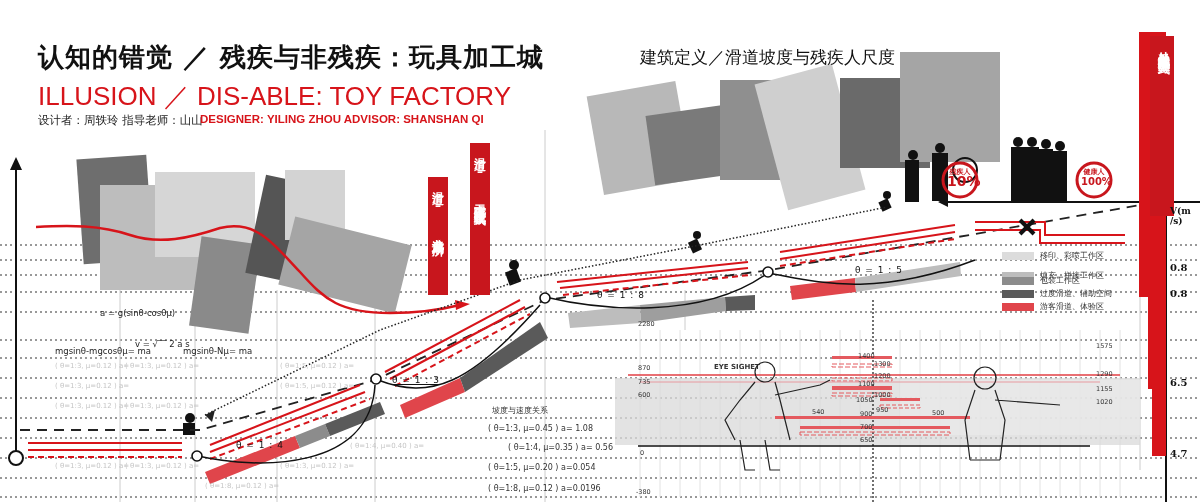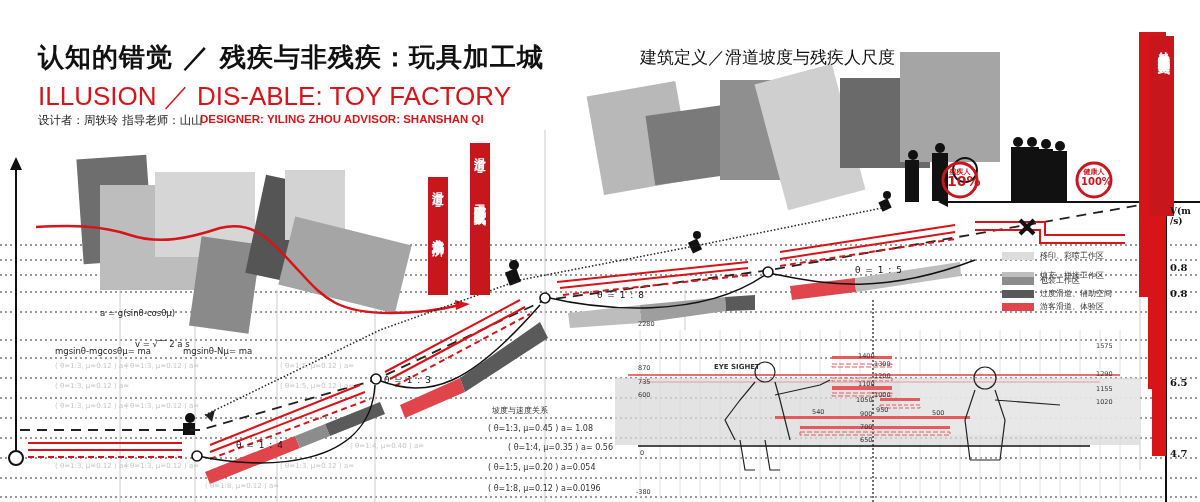--- a/index.html
+++ b/index.html
@@ -261,21 +261,21 @@
 <div class="faint" style="left:55px;top:402px;">( θ=1:3, μ=0.12 ) a=</div>
 <div class="faint" style="left:55px;top:462px;">( θ=1:3, μ=0.12 ) a=</div>
 <div class="faint" style="left:125px;top:462px;">( θ=1:3, μ=0.12 ) a=</div>
 <div class="faint" style="left:280px;top:462px;">( θ=1:3, μ=0.12 ) a=</div>
 <div class="faint" style="left:350px;top:442px;">( θ=1:4, μ=0.40 ) a=</div>
 <div class="faint" style="left:205px;top:482px;">( θ=1:8, μ=0.12 ) a=</div>
 <div class="faint" style="left:280px;top:362px;">( θ=1:5, μ=0.12 ) a=</div>
 <div class="faint" style="left:280px;top:382px;">( θ=1:5, μ=0.12 ) a=</div>
 
 <div class="theta" style="left:236px;top:440px;">θ = 1 : 4</div>
-<div class="theta" style="left:384px;top:375px;">θ = 1 : 3</div>
+<div class="theta" style="left:392px;top:375px;text-decoration:underline;">θ = 1 : 3</div>
 <div class="theta" style="left:597px;top:290px;">θ = 1 : 8</div>
 <div class="theta" style="left:808px;top:265px;padding-left:47px;">θ = 1 : 5</div>
 
 <div class="rel" style="left:492px;top:405px;">坡度与速度关系</div>
 <div class="rel" style="left:488px;top:424px;">( θ=1:3, μ=0.45 )  a= 1.08</div>
 <div class="rel" style="left:488px;top:443px;margin-left:20px;">( θ=1:4, μ=0.35 )  a= 0.56</div>
 <div class="rel" style="left:488px;top:463px;">( θ=1:5, μ=0.20 )  a=0.054</div>
 <div class="rel" style="left:488px;top:484px;">( θ=1:8, μ=0.12 )  a=0.0196</div>
 
 <div class="legend-item" style="top:250px;">

